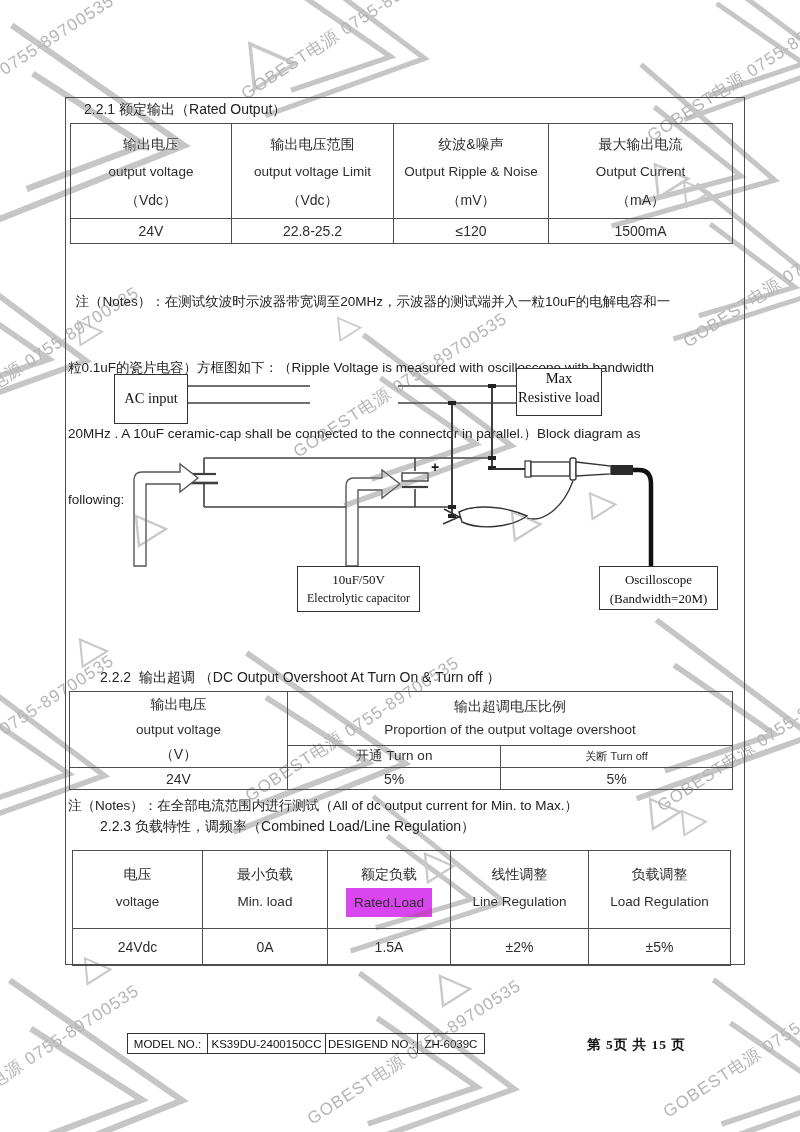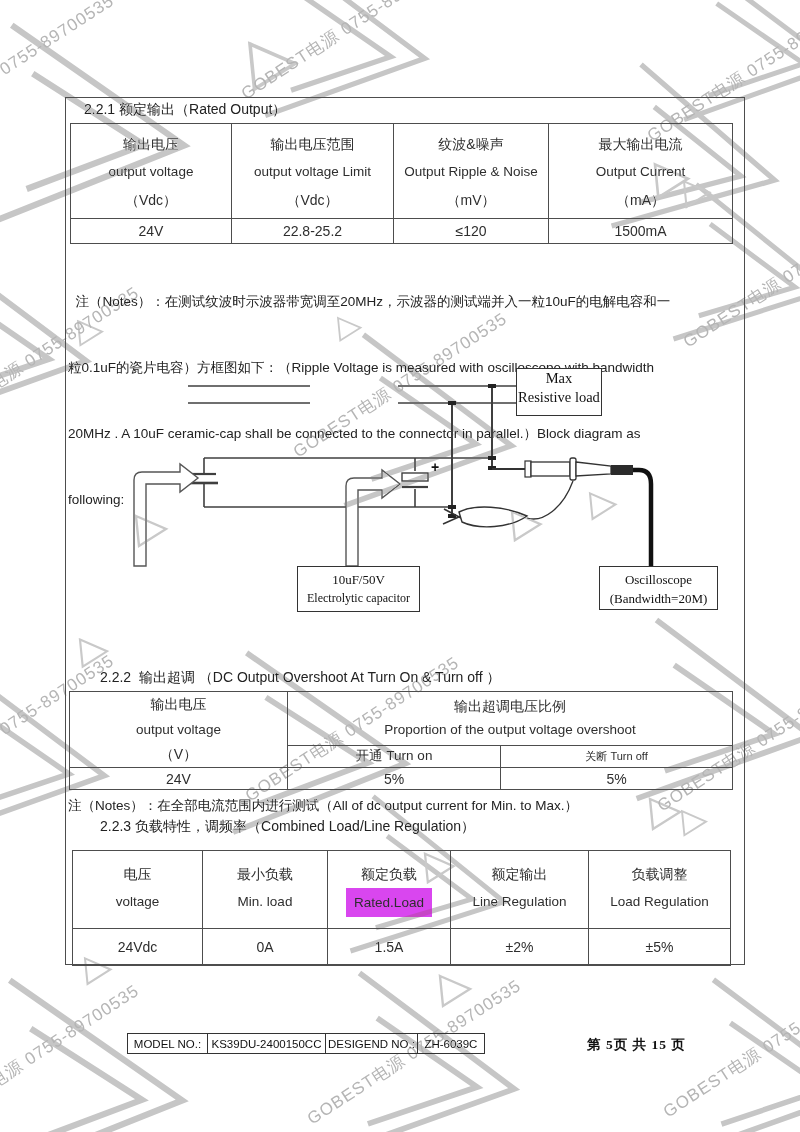--- a/index.html
+++ b/index.html
@@ -137,20 +137,23 @@
       <g stroke="#333" fill="none">
         <path d="M379,159 L396,168" stroke-width="1.6"></path>
         <path d="M378,174 L396,166" stroke-width="1.6"></path>
         <path d="M394,162 C410,154 440,156 462,166 C445,178 414,180 397,172 Z" fill="#fff" stroke-width="1.4"></path>
         <path d="M462,168 C478,173 498,158 508,131" stroke-width="1.3"></path>
       </g>
 
       <text x="366" y="122" font-size="14" font-weight="bold" fill="#111">+</text>
     </svg>
 
+    <div class="dbox" style="left:49px;top:24px;width:74px;height:50px;line-height:47px;">
+      <span>AC input</span>
+    </div>
     <div class="dbox" style="left:451px;top:18px;width:86px;height:48px;">
       <div class="l">Max</div>
       <div class="l">Resistive load</div>
     </div>
     <div class="lblbox" style="left:232px;top:216px;width:123px;height:46px;">
       <div class="l">10uF/50V</div>
       <div class="l" style="font-size:12px;">Electrolytic capacitor</div>
     </div>
     <div class="lblbox" style="left:534px;top:216px;width:119px;height:44px;">
       <div class="l">Oscilloscope</div>
@@ -210,21 +213,21 @@
       </td>
       <td style="padding-top:10px;">
         <div style="line-height:27px;">最小负载</div>
         <div style="line-height:27px;font-size:13.5px;">Min. load</div>
       </td>
       <td style="padding-top:10px;">
         <div style="line-height:27px;">额定负载</div>
         <div style="line-height:27px;font-size:13.5px;"><span class="hl-inline">Rated.Load</span></div>
       </td>
       <td style="padding-top:10px;">
-        <div style="line-height:27px;">额定输出</div>
+        <div style="line-height:27px;">线性调整</div>
         <div style="line-height:27px;font-size:13.5px;">Line Regulation</div>
       </td>
       <td style="padding-top:10px;">
         <div style="line-height:27px;">负载调整</div>
         <div style="line-height:27px;font-size:13.5px;">Load Regulation</div>
       </td>
     </tr>
     <tr style="height:37px;margin-left:8px;">
       <td class="vmid">24Vdc</td>
       <td class="vmid">0A</td>

